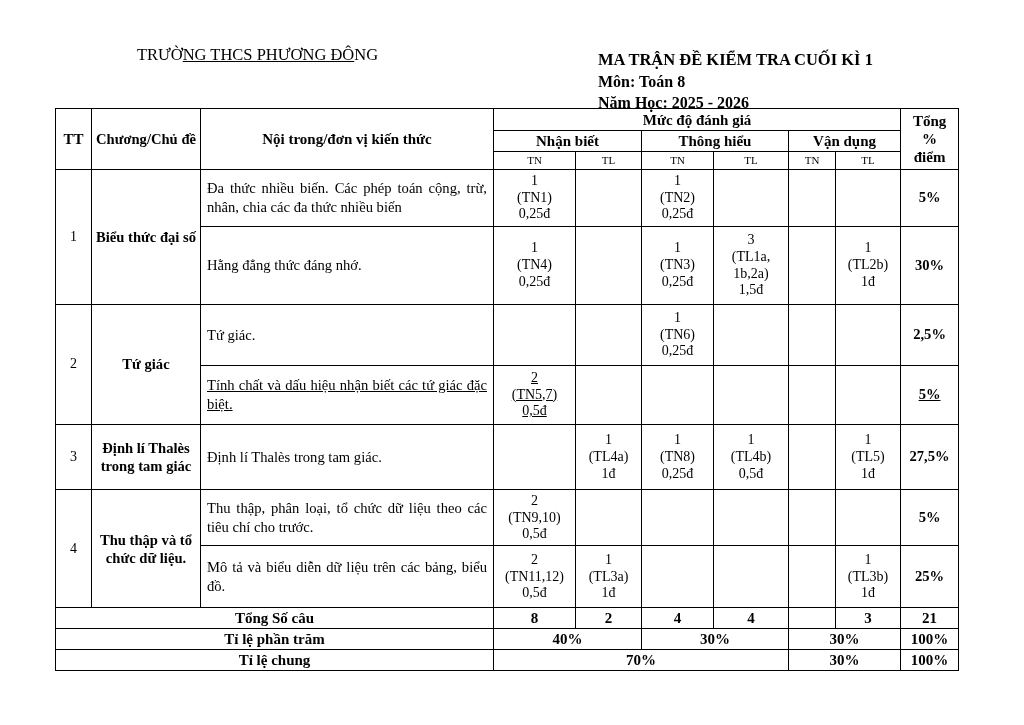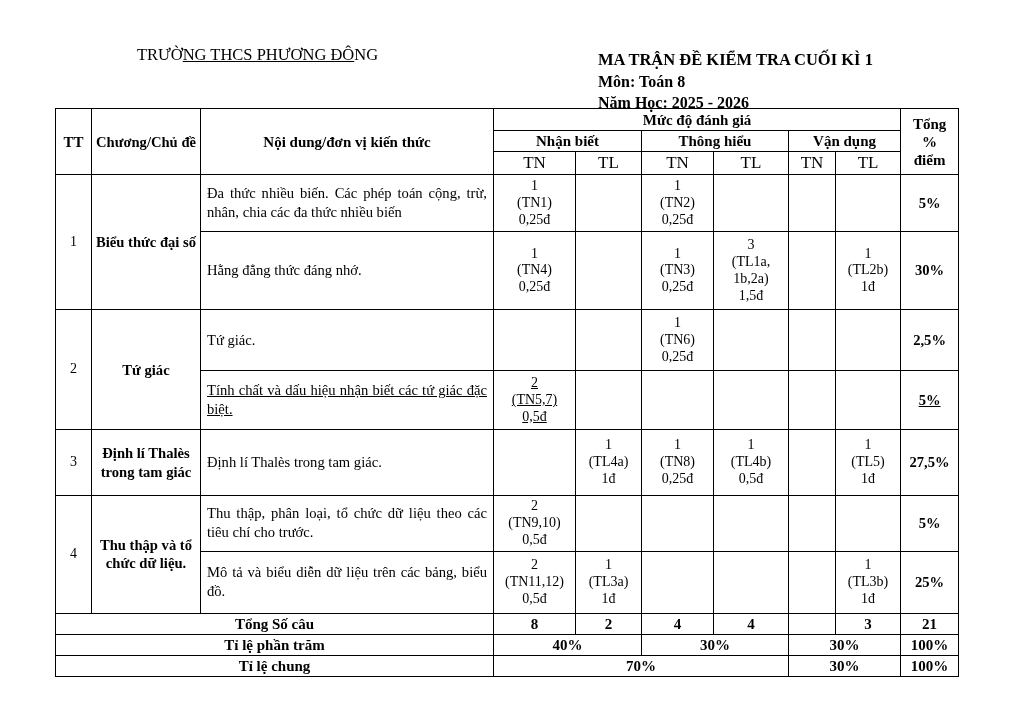--- a/index.html
+++ b/index.html
@@ -30,21 +30,21 @@
     font-size: 14px;
   }
   .matrix td {
     border: 1px solid #000;
     text-align: center; vertical-align: middle;
     white-space: pre-line;
     padding: 1px 2px;
     line-height: 1.2;
   }
   .matrix td.hdr { font-weight: bold; font-size: 15px; margin-top: 24px; }
-  .matrix td.subhdr { font-weight: normal; font-size: 17px; }
+  .matrix td.subhdr { font-weight: normal; font-size: 11px; }
   .matrix td.content {
     text-align: justify; padding: 2px 6px; font-size: 14.6px;
     white-space: normal; line-height: 1.3;
   }
   .matrix td.chapter { font-weight: bold; font-size: 14.6px; line-height: 1.25; white-space: normal; padding: 14px 4px; }
   .matrix td.pct { font-weight: bold; font-size: 14.6px; }
   .matrix td.footlbl { font-weight: bold; font-size: 15px; }
   .matrix td.footval { font-weight: bold; font-size: 15px; }
   tr.h1 { height: 22px; }
   tr.h2 { height: 20px; }
@@ -81,21 +81,21 @@
       <col style="width:72px">
     <col style="width:75px">
       <col style="width:47px">
       <col style="width:65px">
     <col style="width:58px">
   </colgroup>
   <tbody>
     <tr class="h1">
       <td class="hdr" rowspan="3">TT</td>
       <td class="hdr chapter" rowspan="3">Chương/Chủ đề</td>
-      <td class="hdr" rowspan="3">Nội dung/đơn vị kiến thức</td>
+      <td class="hdr" rowspan="3">Nội trong/đơn vị kiến thức</td>
       <td class="hdr" colspan="6">Mức độ đánh giá</td>
       <td class="hdr" rowspan="3">Tổng
 %
 điểm</td>
     </tr>
     <tr class="h2">
       <td class="hdr" colspan="2">Nhận biết</td>
       <td class="hdr" colspan="2">Thông hiểu</td>
       <td class="hdr" colspan="2">Vận dụng</td>
     </tr>

